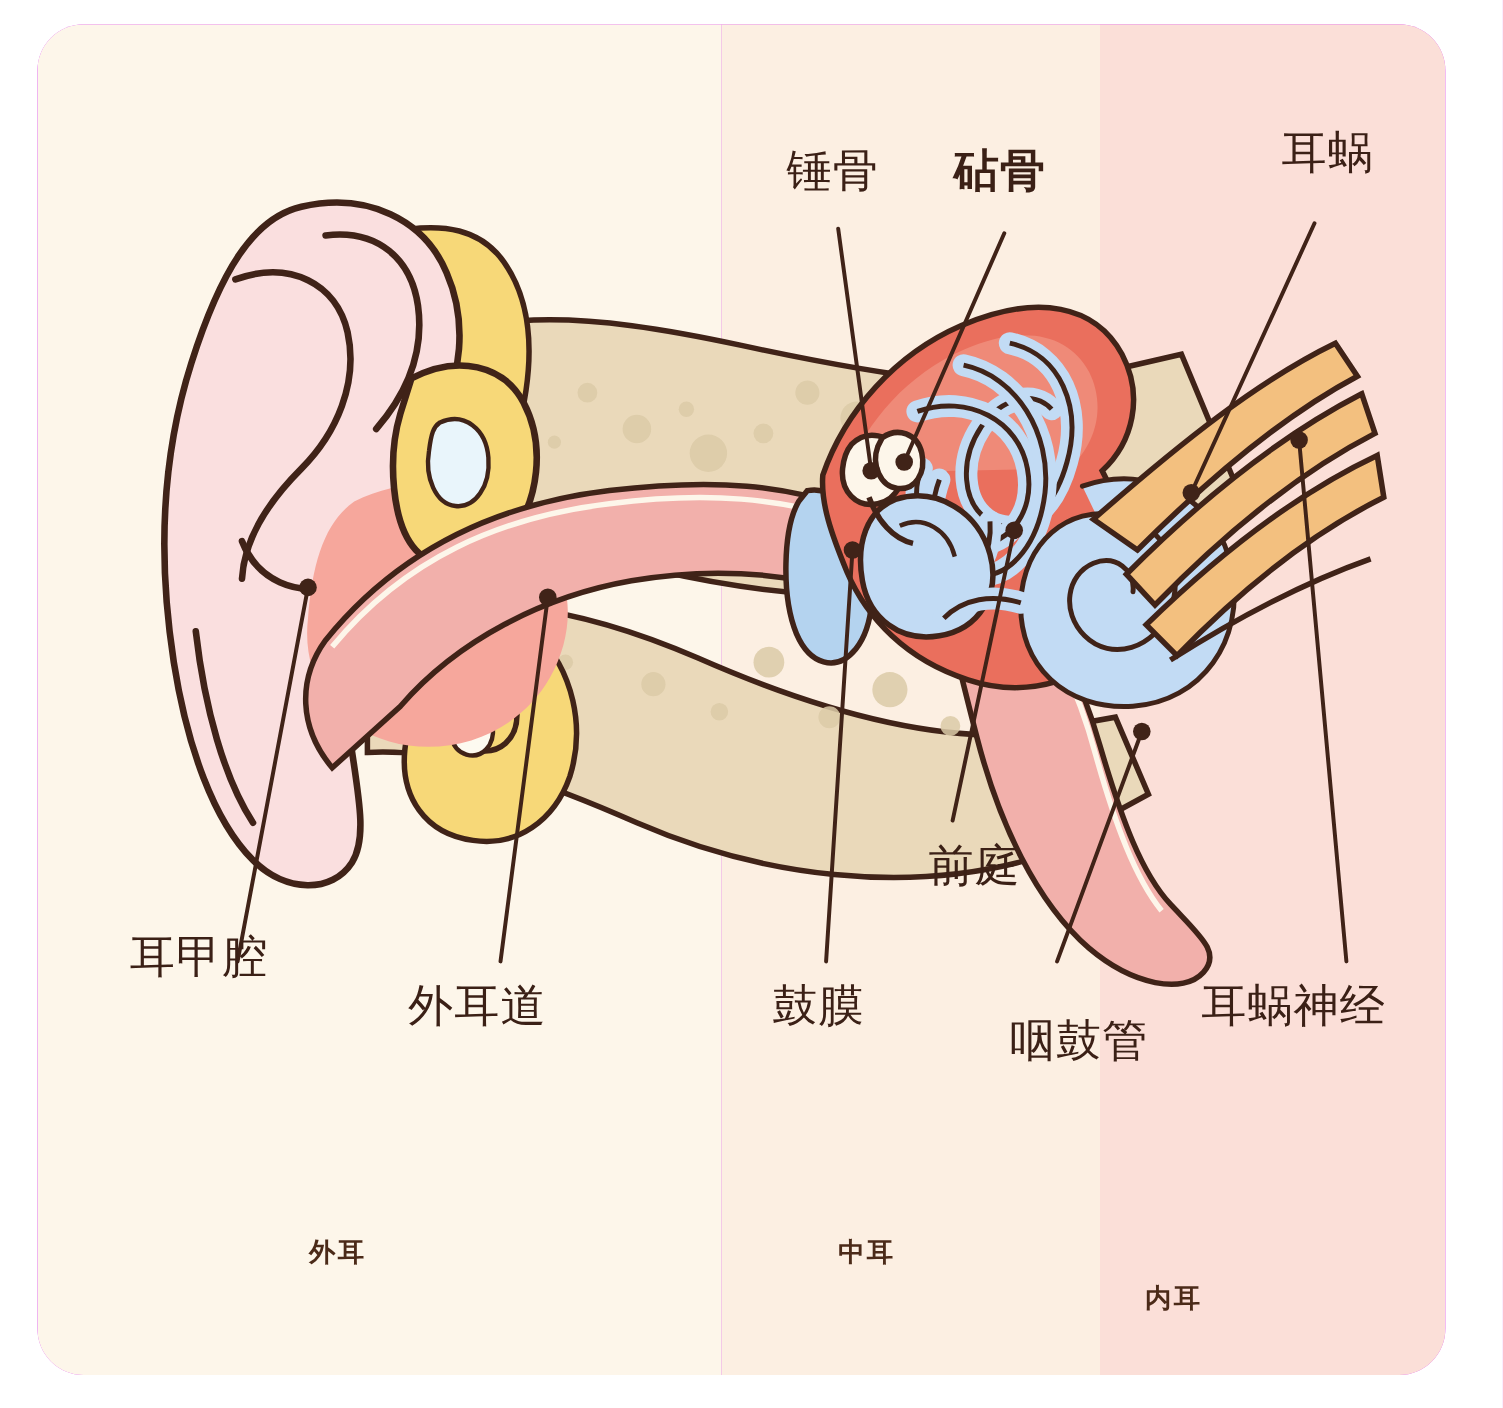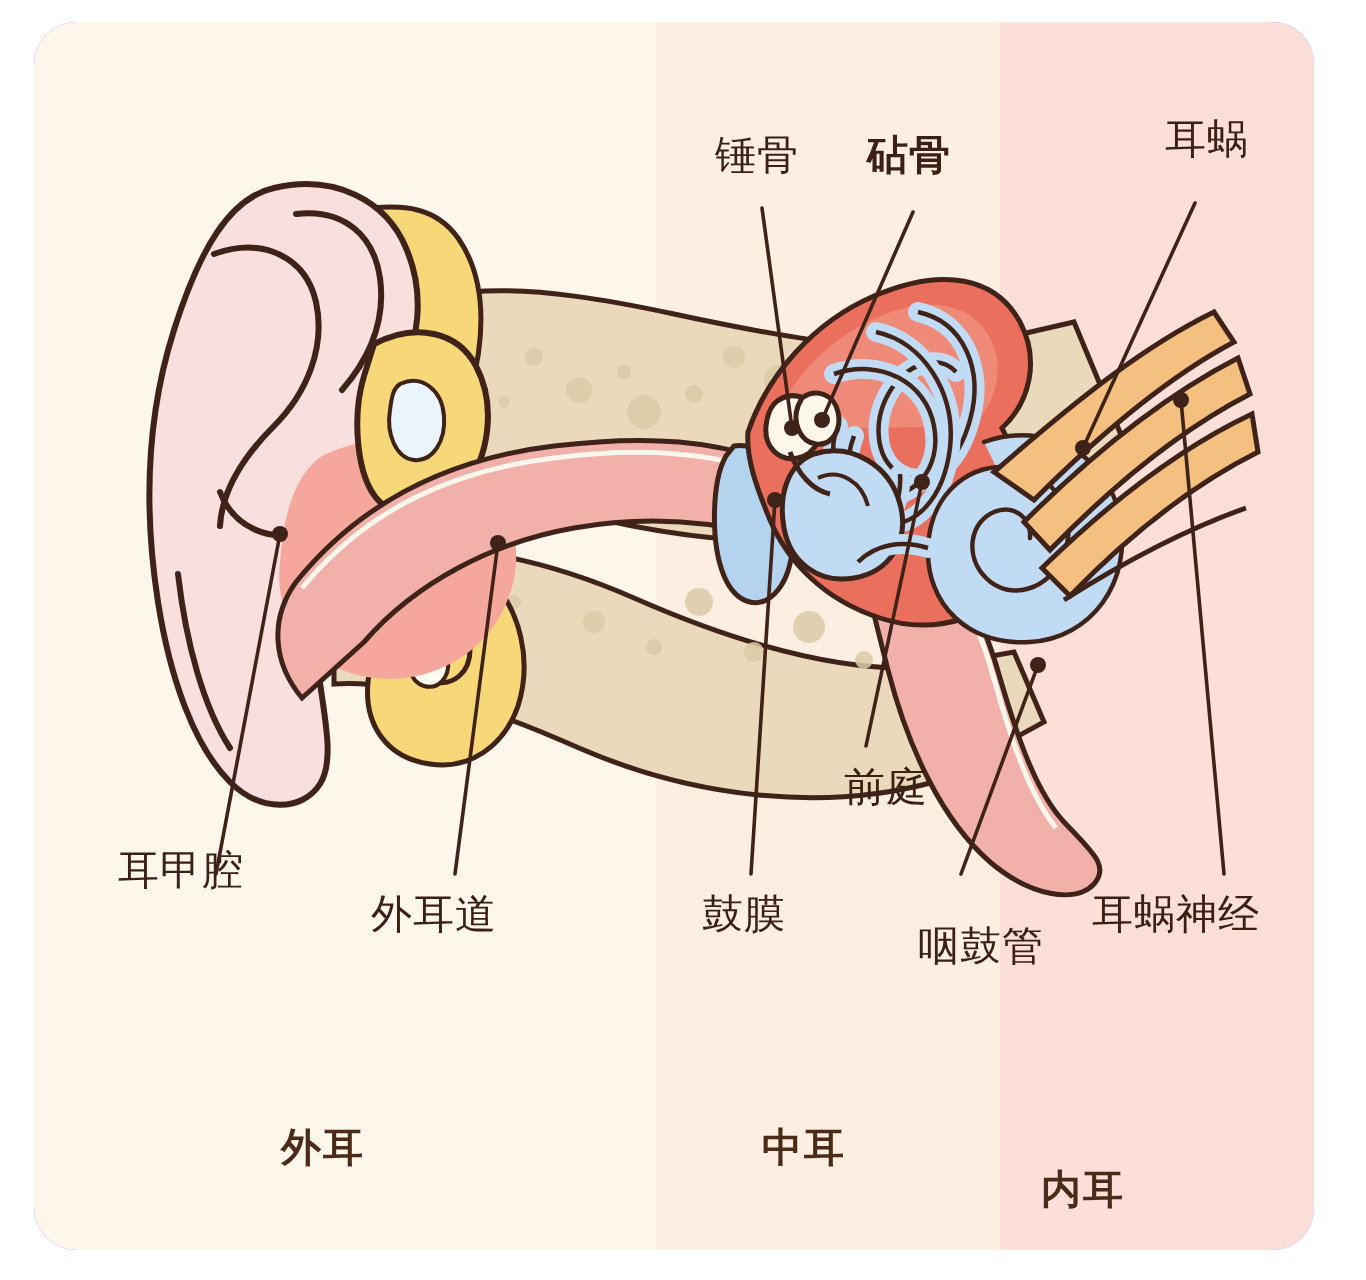--- a/index.html
+++ b/index.html
@@ -50,22 +50,22 @@
     color: #3b2016;
     font-family: "DejaVu Sans", "Liberation Sans", sans-serif;
     font-size: 41px;
     line-height: 1;
     white-space: nowrap;
     letter-spacing: 1px;
   }
   .section-label {
     position: absolute;
     color: #4b2a18;
-    font-family: Liberation Sans, sans-serif;
-    font-size: 40px;
+    font-family: Liberation Serif, serif;
+    font-size: 24px;
     font-weight: bold;
     line-height: 1;
     white-space: nowrap;
     letter-spacing: 2px;
   }
 </style>
 </head>
 <body>
 
 <div id="stage">

